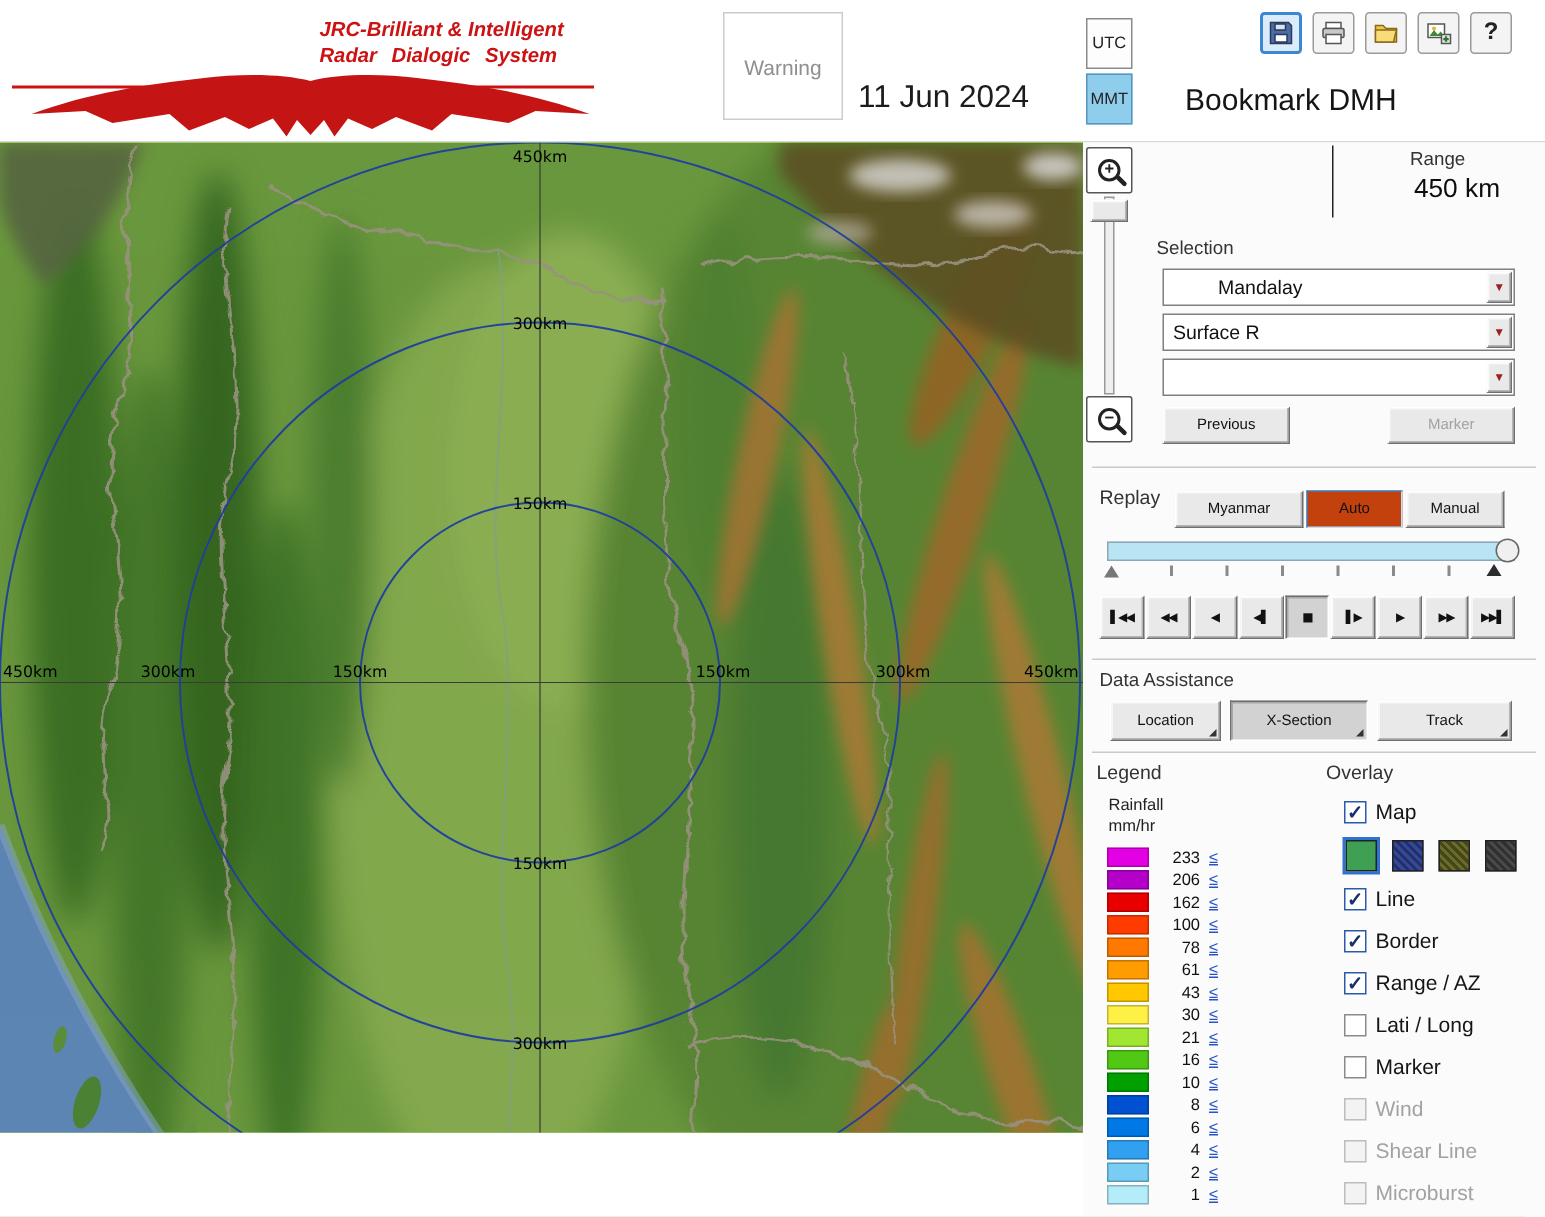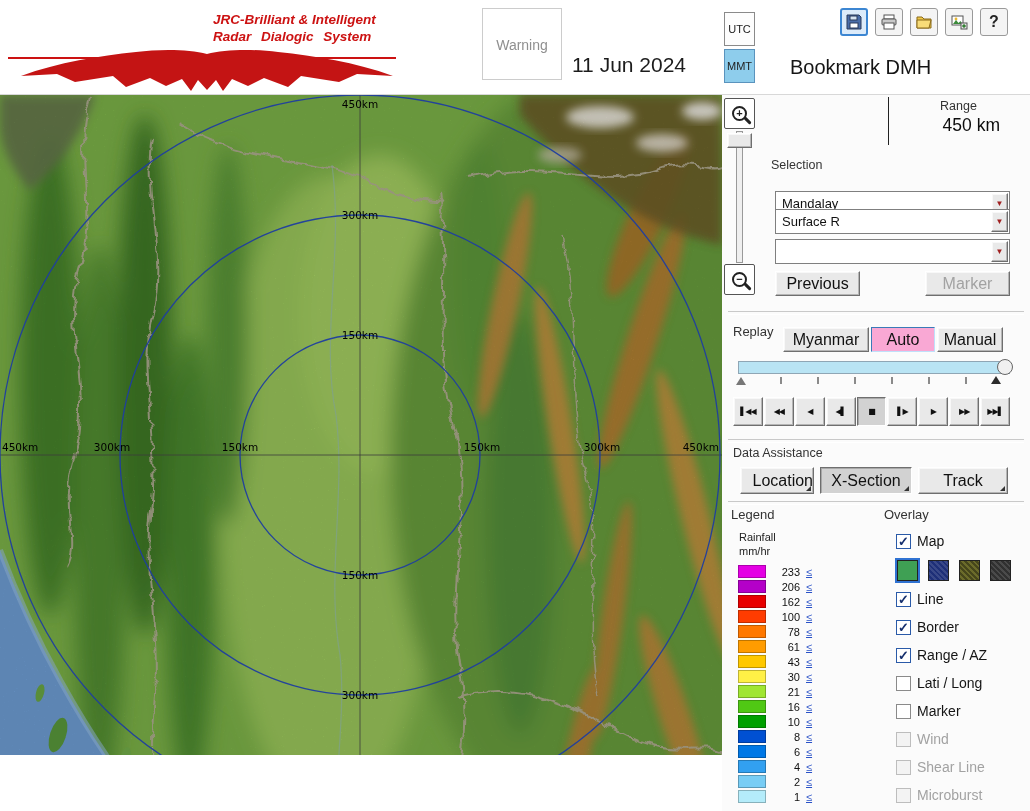--- a/index.html
+++ b/index.html
@@ -29,23 +29,23 @@
   .tool-btn svg{width:18px;height:18px;display:block;}
   .help-glyph{font-size:16px;font-weight:bold;color:#222;}
   .station{position:absolute;left:790px;top:56px;font-size:20px;color:#151515;}
   
   .map-area{position:absolute;left:0;top:95px;width:722px;height:660px;overflow:hidden;background:#84cc16;text-align:center;}
   .maplabel{font-family:"DejaVu Sans",sans-serif;font-size:10.5px;fill:#000;}
   
   .side{position:absolute;left:722px;top:95px;width:308px;height:716px;background:#fbfbfb;box-sizing:border-box;}
   .btn3d{background:#e9e9e9;border:1px solid;border-color:#ffffff #6f6f6f #6f6f6f #ffffff;
          box-shadow:inset -1px -1px 0 #b5b5b5, inset 1px 1px 0 #f8f8f8;
-         font-family:"Liberation Sans",sans-serif;font-size:16px;color:#111;padding:0;cursor:pointer;box-sizing:border-box;}
+         font-family:"Liberation Sans",sans-serif;font-size:10px;color:#111;padding:0;cursor:pointer;box-sizing:border-box;}
   .btn3d.pressed{background:#d2d2d2;border-color:#6f6f6f #ffffff #ffffff #6f6f6f;box-shadow:inset 1px 1px 0 #a8a8a8;}
-  .btn3d.sel-blue{background:#f9a8d4;border-color:#3a7ab8 #bfe0fa #bfe0fa #3a7ab8;box-shadow:none;}
+  .btn3d.sel-blue{background:#c2410c;border-color:#3a7ab8 #bfe0fa #bfe0fa #3a7ab8;box-shadow:none;}
   .btn3d:disabled{color:#a2a2a2;}
   .zoom-btn{position:absolute;left:2px;width:31px;height:31px;background:#fff;border:1px solid #555;border-radius:2px;
             display:flex;align-items:center;justify-content:center;padding:0;cursor:pointer;box-sizing:border-box;}
   .lens{position:relative;width:15px;height:15px;border:2px solid #222;border-radius:50%;
         display:flex;align-items:center;justify-content:center;font-size:11px;font-weight:bold;color:#222;line-height:1;box-sizing:border-box;}
   .lens::after{content:"";position:absolute;width:9px;height:3px;background:#222;transform:rotate(45deg);right:-7px;bottom:-3px;border-radius:2px;}
   .zoom-track{position:absolute;left:14px;top:36px;width:7px;height:132px;background:#efefef;border:1px solid #999;box-sizing:border-box;}
   .zoom-thumb{position:absolute;left:5px;top:38px;width:25px;height:15px;}
   .v-div{position:absolute;left:166px;top:2px;width:1px;height:48px;background:#222;}
   .sec-label{position:absolute;font-size:12.5px;color:#333;}
@@ -263,21 +263,21 @@
       <span class="lens">
           <span>−</span>
         </span>
     </button>
 
     <div class="v-div"></div>
     <div class="sec-label" style="left:178px;top:4px;margin-left:40px;">Range</div>
     <div class="range-value">450 km</div>
 
     <div class="sec-label" style="left:49px;top:63px;">Selection</div>
-    <div class="dropdown" style="top:96px;">
+    <div class="dropdown" style="top:84px;padding-left:30px;">
       <span class="dd-text">Mandalay</span>
       <span class="dd-arrow btn3d">▼</span>
     </div>
     <div class="dropdown" style="top:114px;align-items:center;">
       <span class="dd-text">Surface R</span>
       <span class="dd-arrow btn3d">▼</span>
     </div>
     <div class="dropdown" style="top:144px;">
       <span class="dd-text"></span>
       <span class="dd-arrow btn3d">▼</span>
@@ -312,21 +312,21 @@
       <button class="pb btn3d pressed">■</button>
       <button class="pb btn3d">▌▶</button>
       <button class="pb btn3d">▶</button>
       <button class="pb btn3d">▶▶</button>
       <button class="pb btn3d">▶▶▌</button>
     </div>
 
     <div class="sep" style="top:344px;"></div>
 
     <div class="sec-label" style="left:11px;top:351px;">Data Assistance</div>
-    <button class="btn3d da-btn" style="left:18px;width:74px;text-align:right;">
+    <button class="btn3d da-btn" style="left:18px;width:74px;">
       <span>Location</span>
       <span class="grip"></span>
     </button>
     <button class="btn3d da-btn pressed" style="left:98px;width:92px;">
       <span>X-Section</span>
       <span class="grip"></span>
     </button>
     <button class="btn3d da-btn" style="left:196px;width:90px;">
       <span>Track</span>
       <span class="grip"></span>

